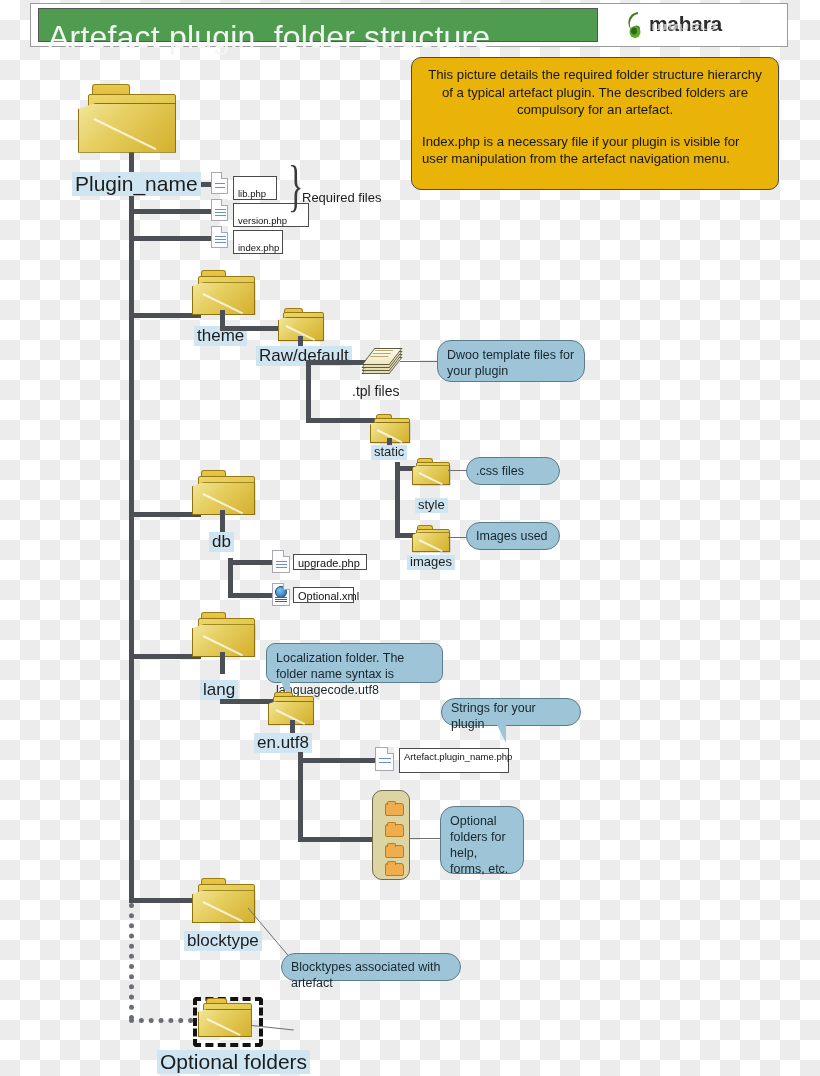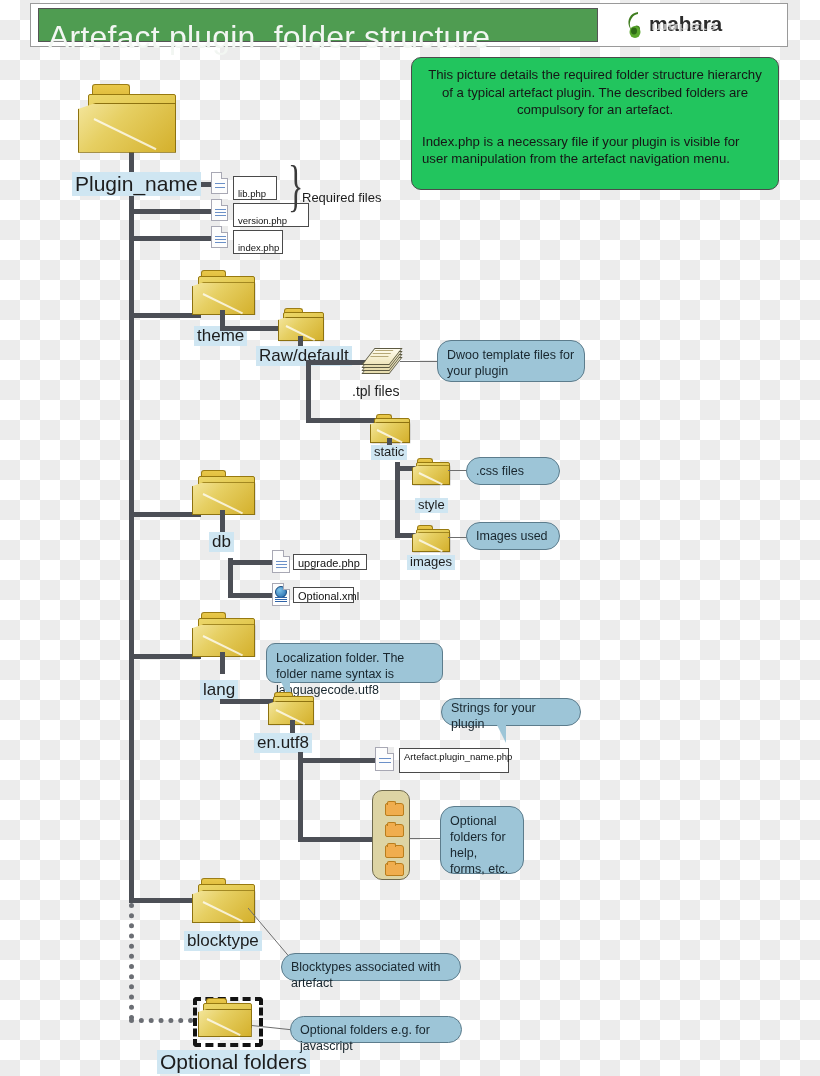--- a/index.html
+++ b/index.html
@@ -38,21 +38,21 @@
   }
   .logo-reflect {
     position:absolute; left:26px; top:24px; font-size:19px; font-weight:bold;
     color:#e2e2e2; letter-spacing:-0.3px; line-height:16px;
     transform:scaleY(-0.55); transform-origin:top left; opacity:.75;
   }
 
   
   .note {
     position:absolute; left:411px; top:57px; width:368px; height:133px;
-    background:#22c55e; border:1px solid #4b4b4b; border-radius:10px;
+    background:#eab308; border:1px solid #4b4b4b; border-radius:10px;
     box-sizing:border-box; padding:8px 10px 0 10px;
     font-size:13.2px; color:#161616; line-height:17.5px; text-align:center;
   }
   .note p { margin:0; }
   .note .p2 { margin-top:14px; text-align:left; }
 
   
   .ln { position:absolute; background:#4c4f56; }
   .v { width:5px; }
   .h { height:5px; }
@@ -425,15 +425,14 @@
   <div class="dashed-ring" style="left:193px; top:997px; width:62px; height:42px;"></div>
   <div class="folder dashed-sel" style="left:198px; top:998px; width:54px; height:38px;">
     <div class="tab"></div>
     <div class="back"></div>
     <div class="front">
         <div class="shine"></div>
       </div>
   </div>
   <div class="lbl l28" style="left:157px; top:1050px;">Optional folders</div>
   <div class="leader" style="left:252px; top:1025px; width:42px; transform:rotate(6deg); transform-origin:left center;"></div>
-  <div class="callout rnd" style="left:290px; top:1016px; width:172px; height:27px; padding-top:5px;">Optional folders e.g. for javascript</div>
 
 </div>
 
 </body></html>

